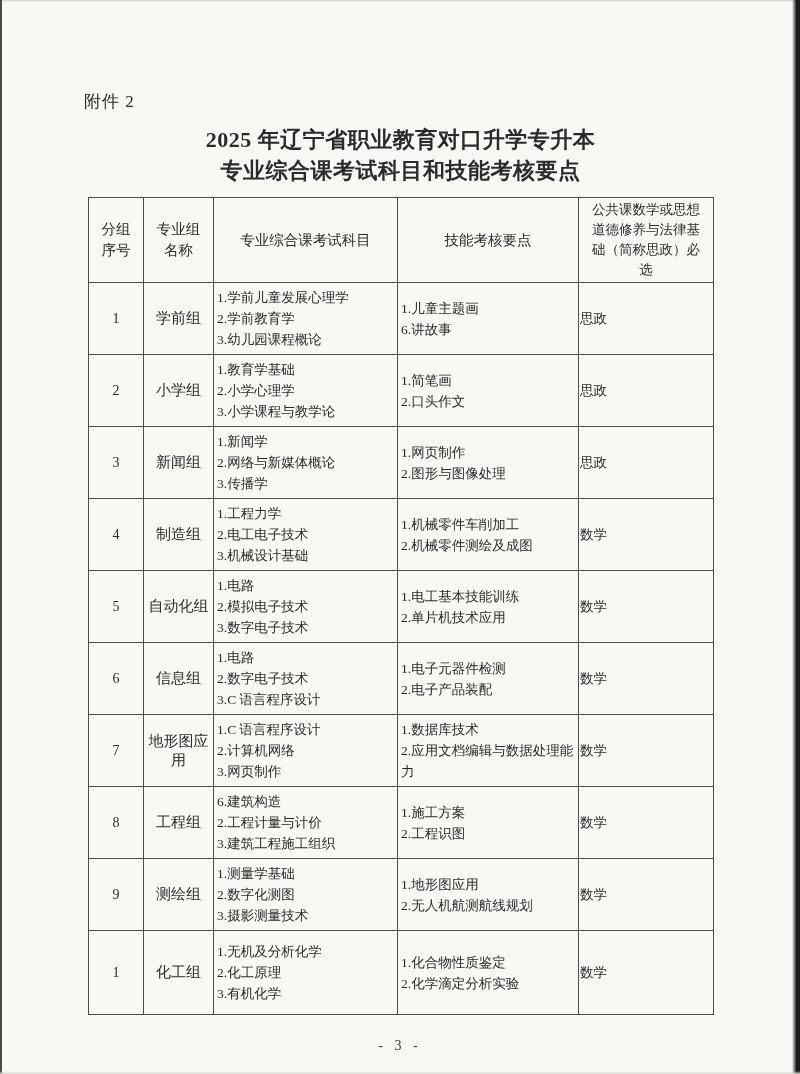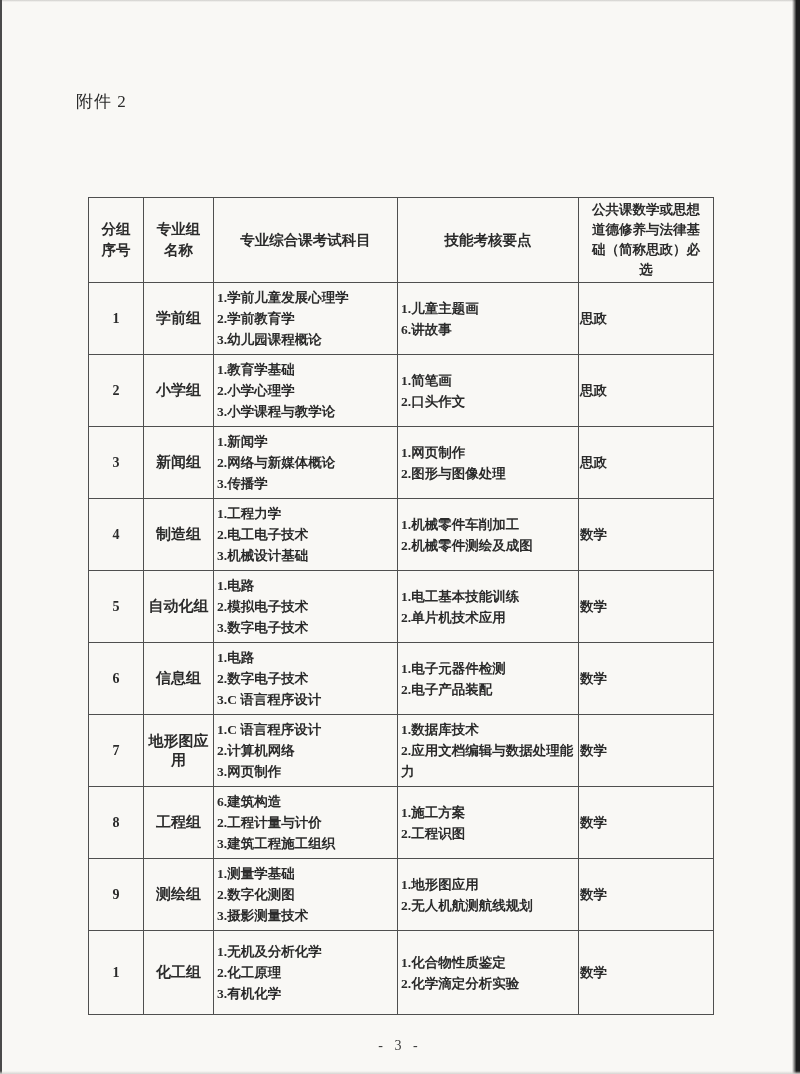--- a/index.html
+++ b/index.html
@@ -28,21 +28,21 @@
     position: absolute; left: 0; top: 0; right: 0; height: 2px;
     background: linear-gradient(to bottom, #cfcecb, rgba(207,206,203,0));
   }
   .edge-bottom {
     position: absolute; left: 0; bottom: 0; right: 0; height: 3px;
     background: linear-gradient(to top, #d6d5d2, rgba(214,213,210,0));
   }
 
   .attachment-label {
     position: absolute;
-    left: 76px;
+    left: 84px;
     top: 90px;
     font-size: 17px;
     letter-spacing: 1px;
   }
   .doc-title {
     position: absolute;
     left: 88px;
     top: 124px;
     width: 625px;
     text-align: center;
@@ -56,21 +56,21 @@
     position: absolute;
     left: 88px;
     top: 197px;
     width: 625px;
     border-collapse: collapse;
     table-layout: fixed;
   }
   .main-table th, .main-table td {
     border: 1px solid #4f4f4f;
     vertical-align: middle;
-    font-weight: bold;
+    font-weight: normal;
   }
   .main-table thead tr { height: 66px; }
   .main-table tbody tr { height: 71px; }
   .main-table tbody tr:last-child { height: 84px; }
 
   th.h-cell {
     font-size: 14.5px;
     text-align: center;
     white-space: pre-line;
     line-height: 21px;
@@ -118,20 +118,22 @@
 <body>
 
 <div class="edge-top"></div>
 <div class="edge-left"></div>
 <div class="edge-right"></div>
 <div class="edge-bottom"></div>
 
 <div class="attachment-label">附件 2</div>
 
 <div class="doc-title">
+  <div>2025 年辽宁省职业教育对口升学专升本</div>
+  <div>专业综合课考试科目和技能考核要点</div>
 </div>
 
 <table class="main-table">
   <colgroup>
     <col style="width:55px">
     <col style="width:70px">
     <col style="width:184px">
     <col style="width:181px">
     <col style="width:135px">
   </colgroup>

